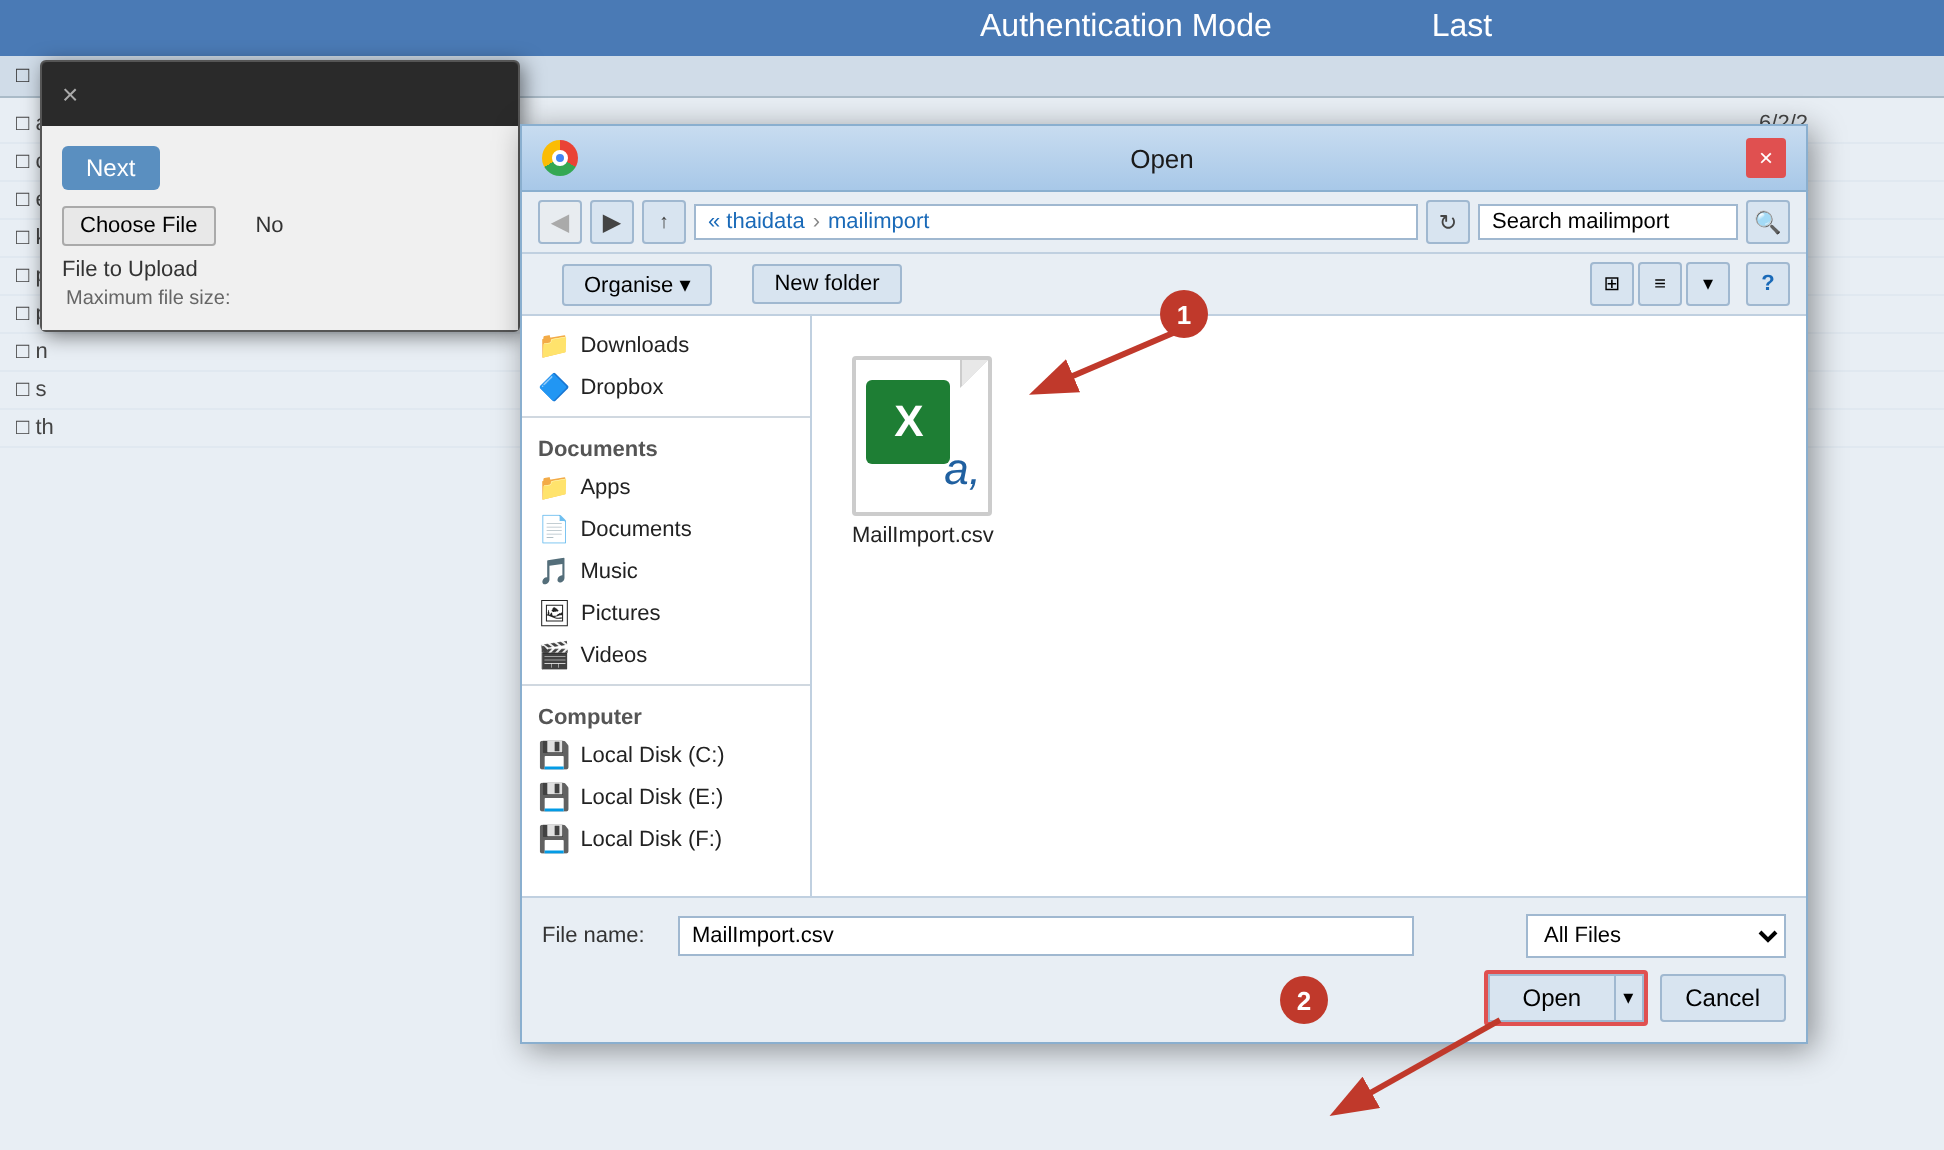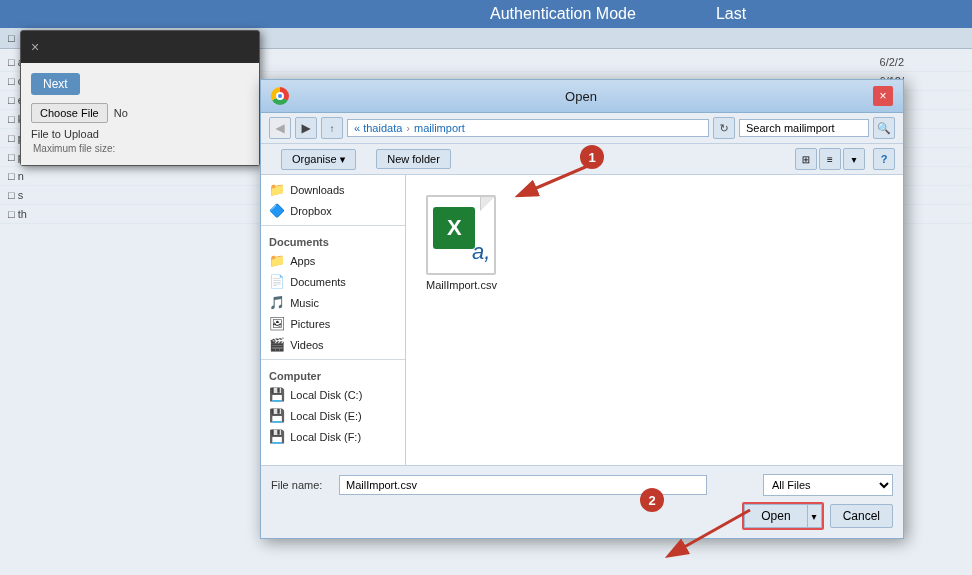--- a/index.html
+++ b/index.html
@@ -86,21 +86,21 @@
       border: none;
       padding: 4px 12px;
       border-radius: 3px;
       font-size: 12px;
       cursor: pointer;
       margin-bottom: 8px;
     }
     .import-file-row {
       display: flex;
       align-items: center;
-      gap: 6px;
+      gap: 20px;
       margin-bottom: 4px;
     }
     .choose-file-btn {
       background: #e8e8e8;
       border: 1px solid #aaa;
       padding: 3px 8px;
       font-size: 11px;
       cursor: pointer;
       border-radius: 2px;
     }
@@ -110,21 +110,21 @@
     }
     .max-size-text {
       font-size: 10px;
       color: #666;
       margin-left: 2px;
     }
 
     
     .open-dialog {
       position: absolute;
-      top: 79px;
+      top: 62px;
       left: 260px;
       width: 644px;
       background: #7f1d1d;
       border: 1px solid #8aafcf;
       box-shadow: 3px 3px 15px rgba(0,0,0,0.4);
       z-index: 20;
     }
     .open-dialog-titlebar {
       background: linear-gradient(to bottom, #c8dcf0, #a8c8e8);
       padding: 6px 10px;

